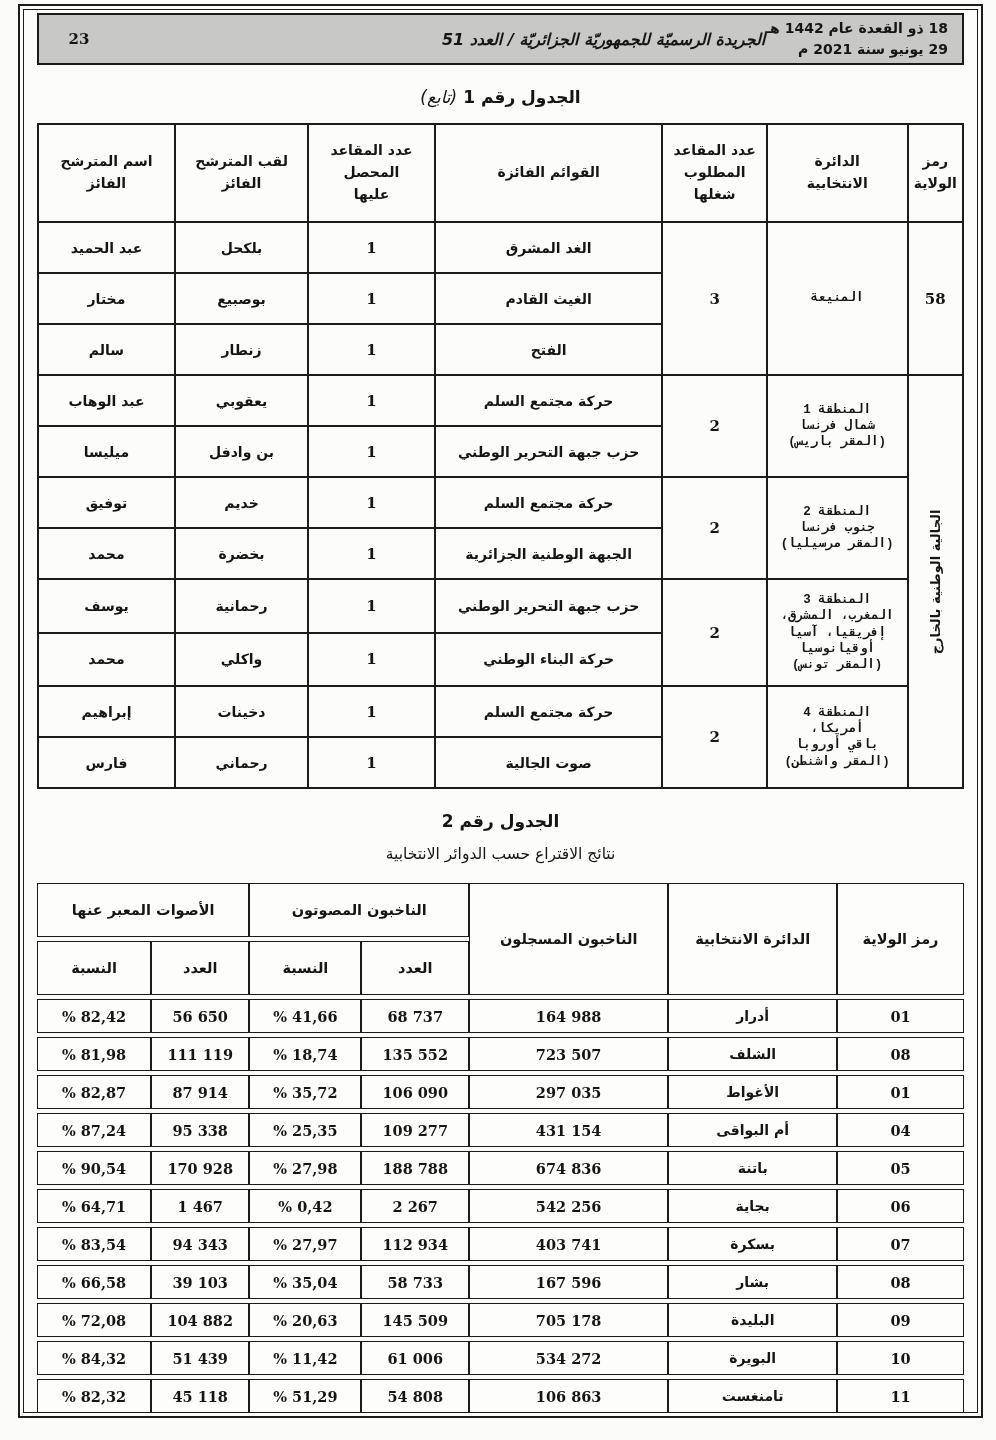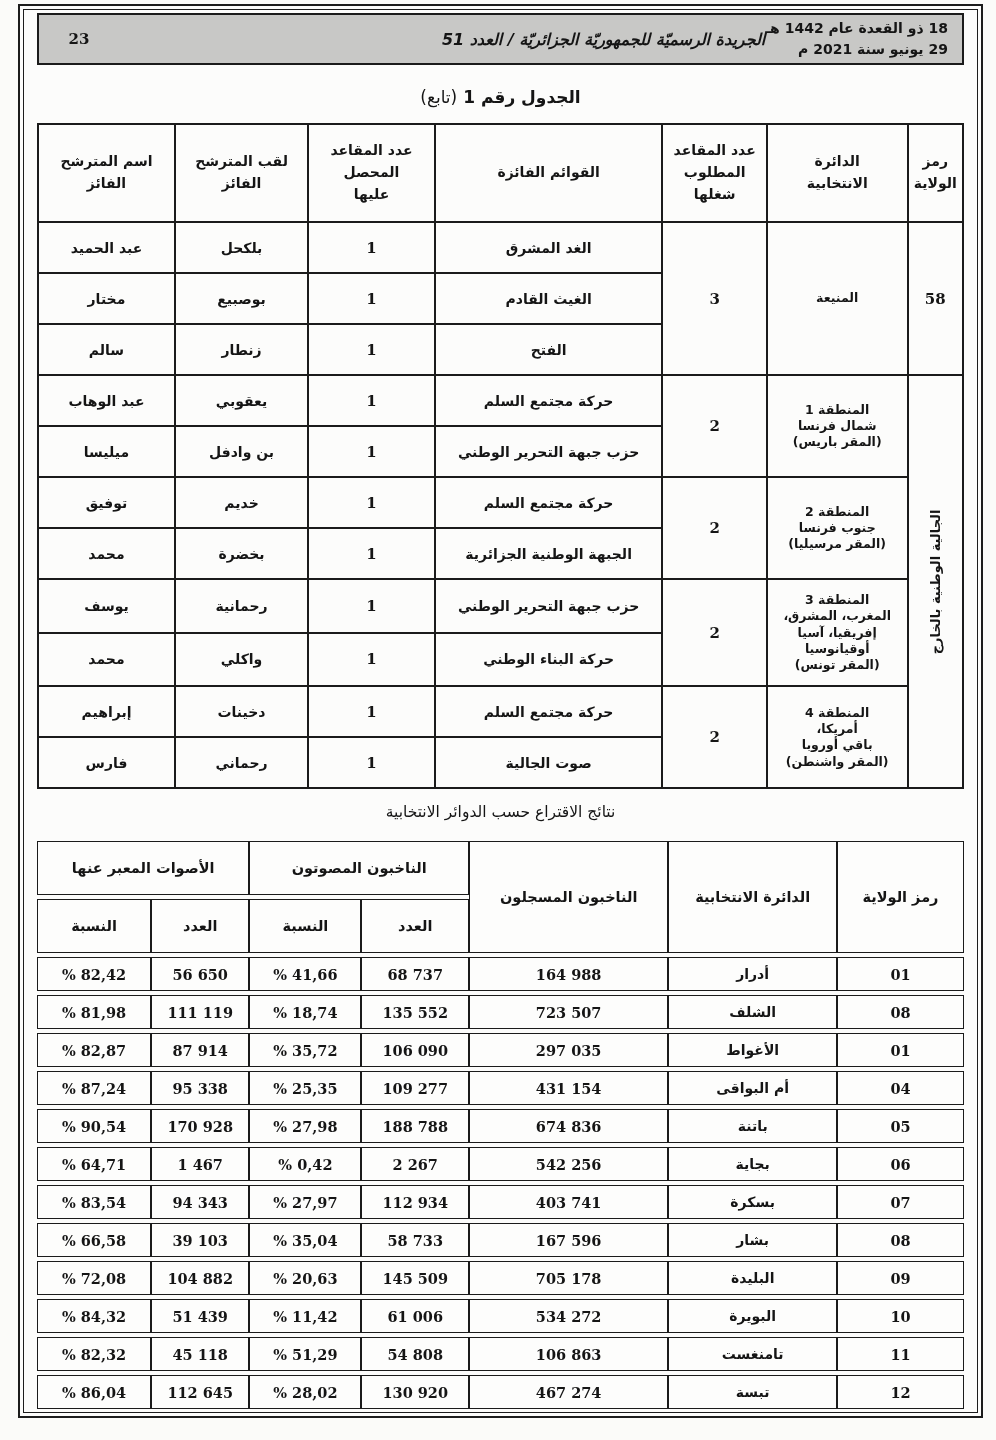--- a/index.html
+++ b/index.html
@@ -23,30 +23,30 @@
     display:flex;align-items:center;
     background:#c8c8c6;border:2px solid #1b1b1b;
     height:52px;margin:3px 0 0;padding:16px 14px;box-sizing:border-box;
   }
   .band-dates{font-weight:bold;font-size:14px;line-height:1.5;text-align:right;white-space:nowrap;}
   .band-title{flex:1;text-align:right;font-weight:bold;font-size:16px;padding-left:30px;font-style:italic;}
   .band-page{font-weight:bold;font-size:15px;min-width:52px;text-align:center;font-family:"DejaVu Serif",serif;}
   
   .tbl-title{text-align:center;font-weight:bold;font-size:17px;margin:22px 0 0;}
   .tbl-subtitle{text-align:center;font-weight:normal;font-size:15.5px;margin:14px 0 0;}
-  .title-tail{font-weight:normal;}
+  .title-tail{font-weight:normal;font-style:italic;}
   
   #t1{width:100%;direction:rtl;border-collapse:collapse;margin-top:16px;table-layout:fixed;}
   #t1 th,#t1 td{
     border:2px solid #1b1b1b;text-align:center;vertical-align:middle;
     font-weight:bold;overflow:hidden;
   }
   #t1 th{height:92px;font-size:14px;line-height:1.55;white-space:pre-line;padding:2px 2px;}
   #t1 td{height:37px;font-size:14px;padding:6px 4px;}
-  #t1 td.district{font-size:12.5px;line-height:1.3;white-space:pre-line;padding:12px 1px;}
+  #t1 td.district{font-size:12.5px;line-height:1.3;white-space:pre-line;padding:12px 1px;font-family:Liberation Mono, monospace;}
   #t1 td.num{font-family:"DejaVu Serif",serif;font-size:15px;}
   #t1 td.side-cell{position:relative;padding:0;}
   .side-label{
     position:absolute;top:50%;left:50%;
     transform:translate(-50%,-50%) rotate(-90deg);
     white-space:nowrap;font-size:13px;font-weight:bold;letter-spacing:2px;
   }
   
   #t2{width:100%;direction:rtl;border-collapse:separate;border-spacing:0 4px;margin-top:16px;table-layout:fixed;}
   #t2 th,#t2 td{
@@ -194,20 +194,21 @@
           </tr>
           <tr>
             <td>صوت الجالية</td>
             <td class="num">1</td>
             <td>رحماني</td>
             <td>فارس</td>
           </tr>
         </tbody>
     </table>
 
+    <div class="tbl-title" dir="rtl">الجدول رقم 2</div>
     <div class="tbl-subtitle" dir="rtl">نتائج الاقتراع حسب الدوائر الانتخابية</div>
 
     <table id="t2">
       <colgroup>
         <col style="width:13.7%">
           <col style="width:18.2%">
           <col style="width:21.5%">
         <col style="width:11.6%">
           <col style="width:12.1%">
           <col style="width:10.6%">

